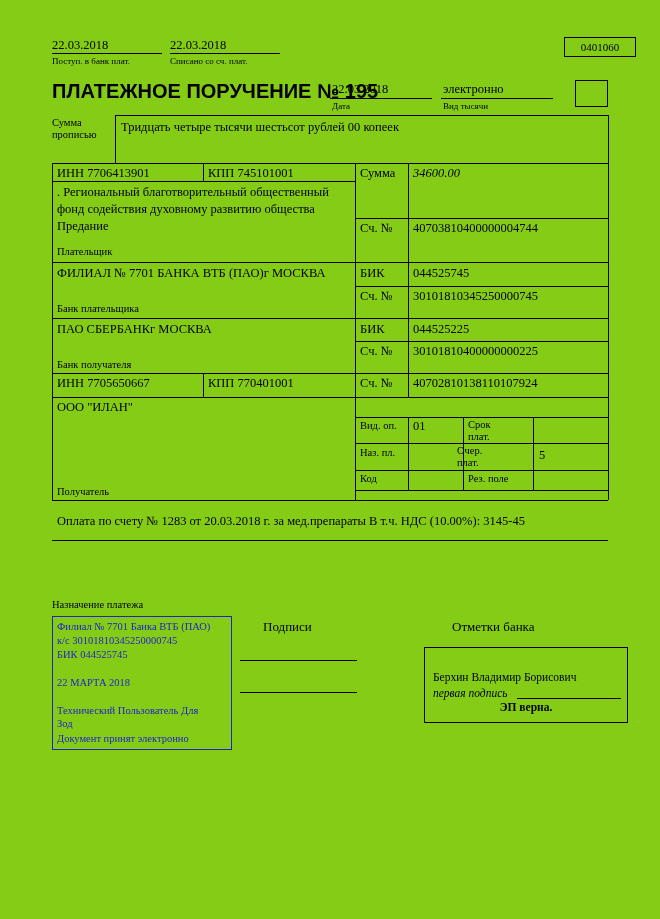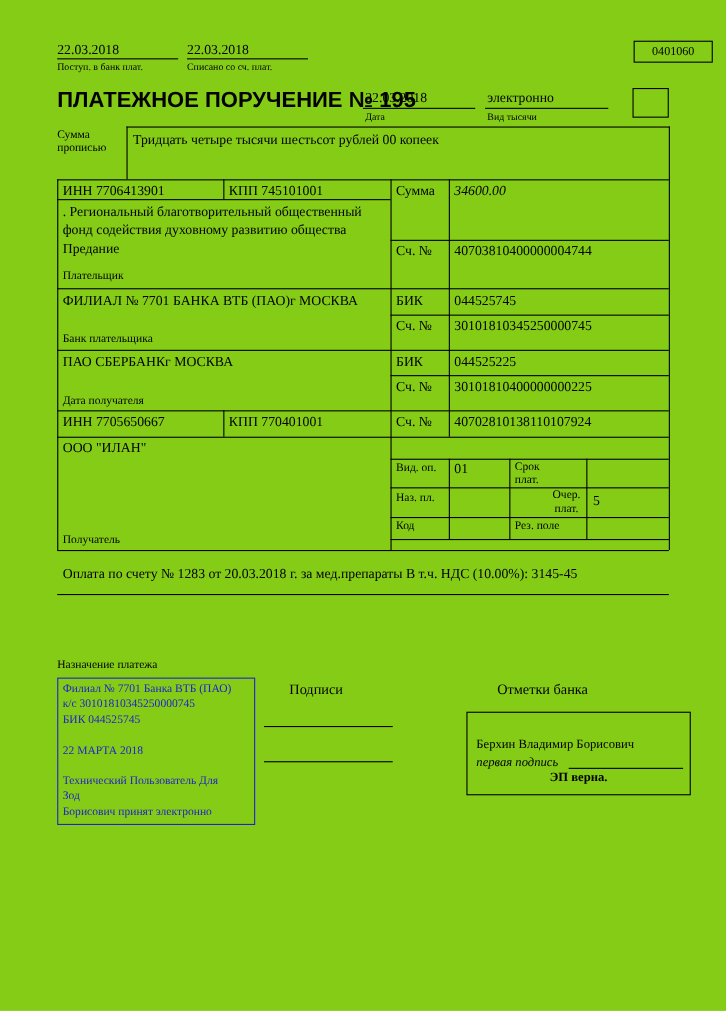--- a/index.html
+++ b/index.html
@@ -30,21 +30,21 @@
 <div class="page">
 
   <div class="t" style="left:52px;top:38px;">22.03.2018</div>
   <div class="hl" style="left:52px;top:53px;width:110px;"></div>
   <div class="xs" style="left:52px;top:56px;">Поступ. в банк плат.</div>
 
   <div class="t" style="left:170px;top:38px;">22.03.2018</div>
   <div class="hl" style="left:170px;top:53px;width:110px;"></div>
   <div class="xs" style="left:170px;top:56px;">Списано со сч. плат.</div>
 
-  <div class="box center" style="left:564px;top:37px;width:72px;height:20px;font-size:11px;line-height:18px;margin-left:12px;">0401060</div>
+  <div class="box center" style="left:564px;top:37px;width:72px;height:20px;font-size:11px;line-height:18px;">0401060</div>
 
   <div class="title" style="left:52px;top:80px;">ПЛАТЕЖНОЕ ПОРУЧЕНИЕ № 195</div>
   <div class="t" style="left:332px;top:82px;">22.03.2018</div>
   <div class="hl" style="left:330px;top:98px;width:102px;"></div>
   <div class="xs" style="left:332px;top:101px;">Дата</div>
   <div class="t" style="left:443px;top:82px;">электронно</div>
   <div class="hl" style="left:441px;top:98px;width:112px;"></div>
   <div class="xs" style="left:443px;top:101px;">Вид тысячи</div>
   <div class="box" style="left:575px;top:80px;width:33px;height:27px;"></div>
 
@@ -95,50 +95,50 @@
   <div class="t" style="left:413px;top:266px;">044525745</div>
   <div class="t" style="left:360px;top:289px;">Сч. №</div>
   <div class="t" style="left:413px;top:289px;">30101810345250000745</div>
   <div class="sm" style="left:57px;top:303px;">Банк плательщика</div>
 
   <div class="t" style="left:57px;top:322px;">ПАО СБЕРБАНКг МОСКВА</div>
   <div class="t" style="left:360px;top:322px;">БИК</div>
   <div class="t" style="left:413px;top:322px;">044525225</div>
   <div class="t" style="left:360px;top:344px;">Сч. №</div>
   <div class="t" style="left:413px;top:344px;">30101810400000000225</div>
-  <div class="sm" style="left:57px;top:359px;">Дата получателя</div>
+  <div class="sm" style="left:57px;top:359px;">Банк получателя</div>
 
   <div class="t" style="left:57px;top:376px;">ИНН 7705650667</div>
   <div class="t" style="left:208px;top:376px;">КПП 770401001</div>
   <div class="t" style="left:360px;top:376px;">Сч. №</div>
   <div class="t" style="left:413px;top:376px;">40702810138110107924</div>
   <div class="t" style="left:57px;top:400px;">ООО "ИЛАН"</div>
 
   <div class="sm" style="left:360px;top:420px;">Вид. оп.</div>
   <div class="t" style="left:413px;top:419px;">01</div>
   <div class="sm wrap" style="left:468px;top:419px;width:46px;">Срок плат.</div>
   <div class="sm" style="left:360px;top:447px;">Наз. пл.</div>
-  <div class="sm wrap" style="left:492px;top:445px;width:46px;text-align:center;">Очер. плат.</div>
+  <div class="sm wrap" style="left:457px;top:445px;width:46px;">Очер. плат.</div>
   <div class="t" style="left:539px;top:448px;">5</div>
   <div class="sm" style="left:360px;top:473px;">Код</div>
   <div class="sm" style="left:468px;top:473px;">Рез. поле</div>
   <div class="sm" style="left:57px;top:486px;">Получатель</div>
 
   <div class="t" style="left:57px;top:514px;">Оплата по счету № 1283 от 20.03.2018 г. за мед.препараты В т.ч. НДС (10.00%): 3145-45</div>
   <div class="hl" style="left:52px;top:540px;width:556px;"></div>
   <div class="sm" style="left:52px;top:599px;">Назначение платежа</div>
 
   <div class="stamp-box" style="left: 52px; top: 616px; width: 180px; height: 134px; border-color: rgb(35, 35, 204);">
     <div class="stamp-text" style="left: 4px; top: 4px; color: rgb(35, 35, 204);">Филиал № 7701 Банка ВТБ (ПАО)</div>
     <div class="stamp-text" style="left: 4px; top: 18px; color: rgb(35, 35, 204);">к/с 30101810345250000745</div>
     <div class="stamp-text" style="left: 4px; top: 32px; color: rgb(35, 35, 204);">БИК 044525745</div>
     <div class="stamp-text" style="left: 4px; top: 60px; color: rgb(35, 35, 204);">22 МАРТА 2018</div>
     <div class="stamp-text" style="left: 4px; top: 88px; color: rgb(35, 35, 204);">Технический Пользователь Для</div>
     <div class="stamp-text" style="left: 4px; top: 101px; color: rgb(35, 35, 204);">Зод</div>
-    <div class="stamp-text" style="left: 4px; top: 116px; color: rgb(35, 35, 204);">Борисович принят электронно</div>
+    <div class="stamp-text" style="left: 4px; top: 116px; color: rgb(35, 35, 204);">Документ принят электронно</div>
   </div>
 
   <div class="t" style="left:263px;top:619px;font-size:13px;">Подписи</div>
   <div class="hl" style="left:240px;top:660px;width:117px;"></div>
   <div class="hl" style="left:240px;top:692px;width:117px;"></div>
 
   <div class="t" style="left:452px;top:619px;font-size:13px;">Отметки банка</div>
   <div class="box" style="left:424px;top:647px;width:204px;height:76px;">
     <div class="t" style="left:8px;top:22px;font-size:11.5px;">Берхин Владимир Борисович</div>
     <div class="t ital" style="left:8px;top:38px;font-size:11.5px;">первая подпись</div>

